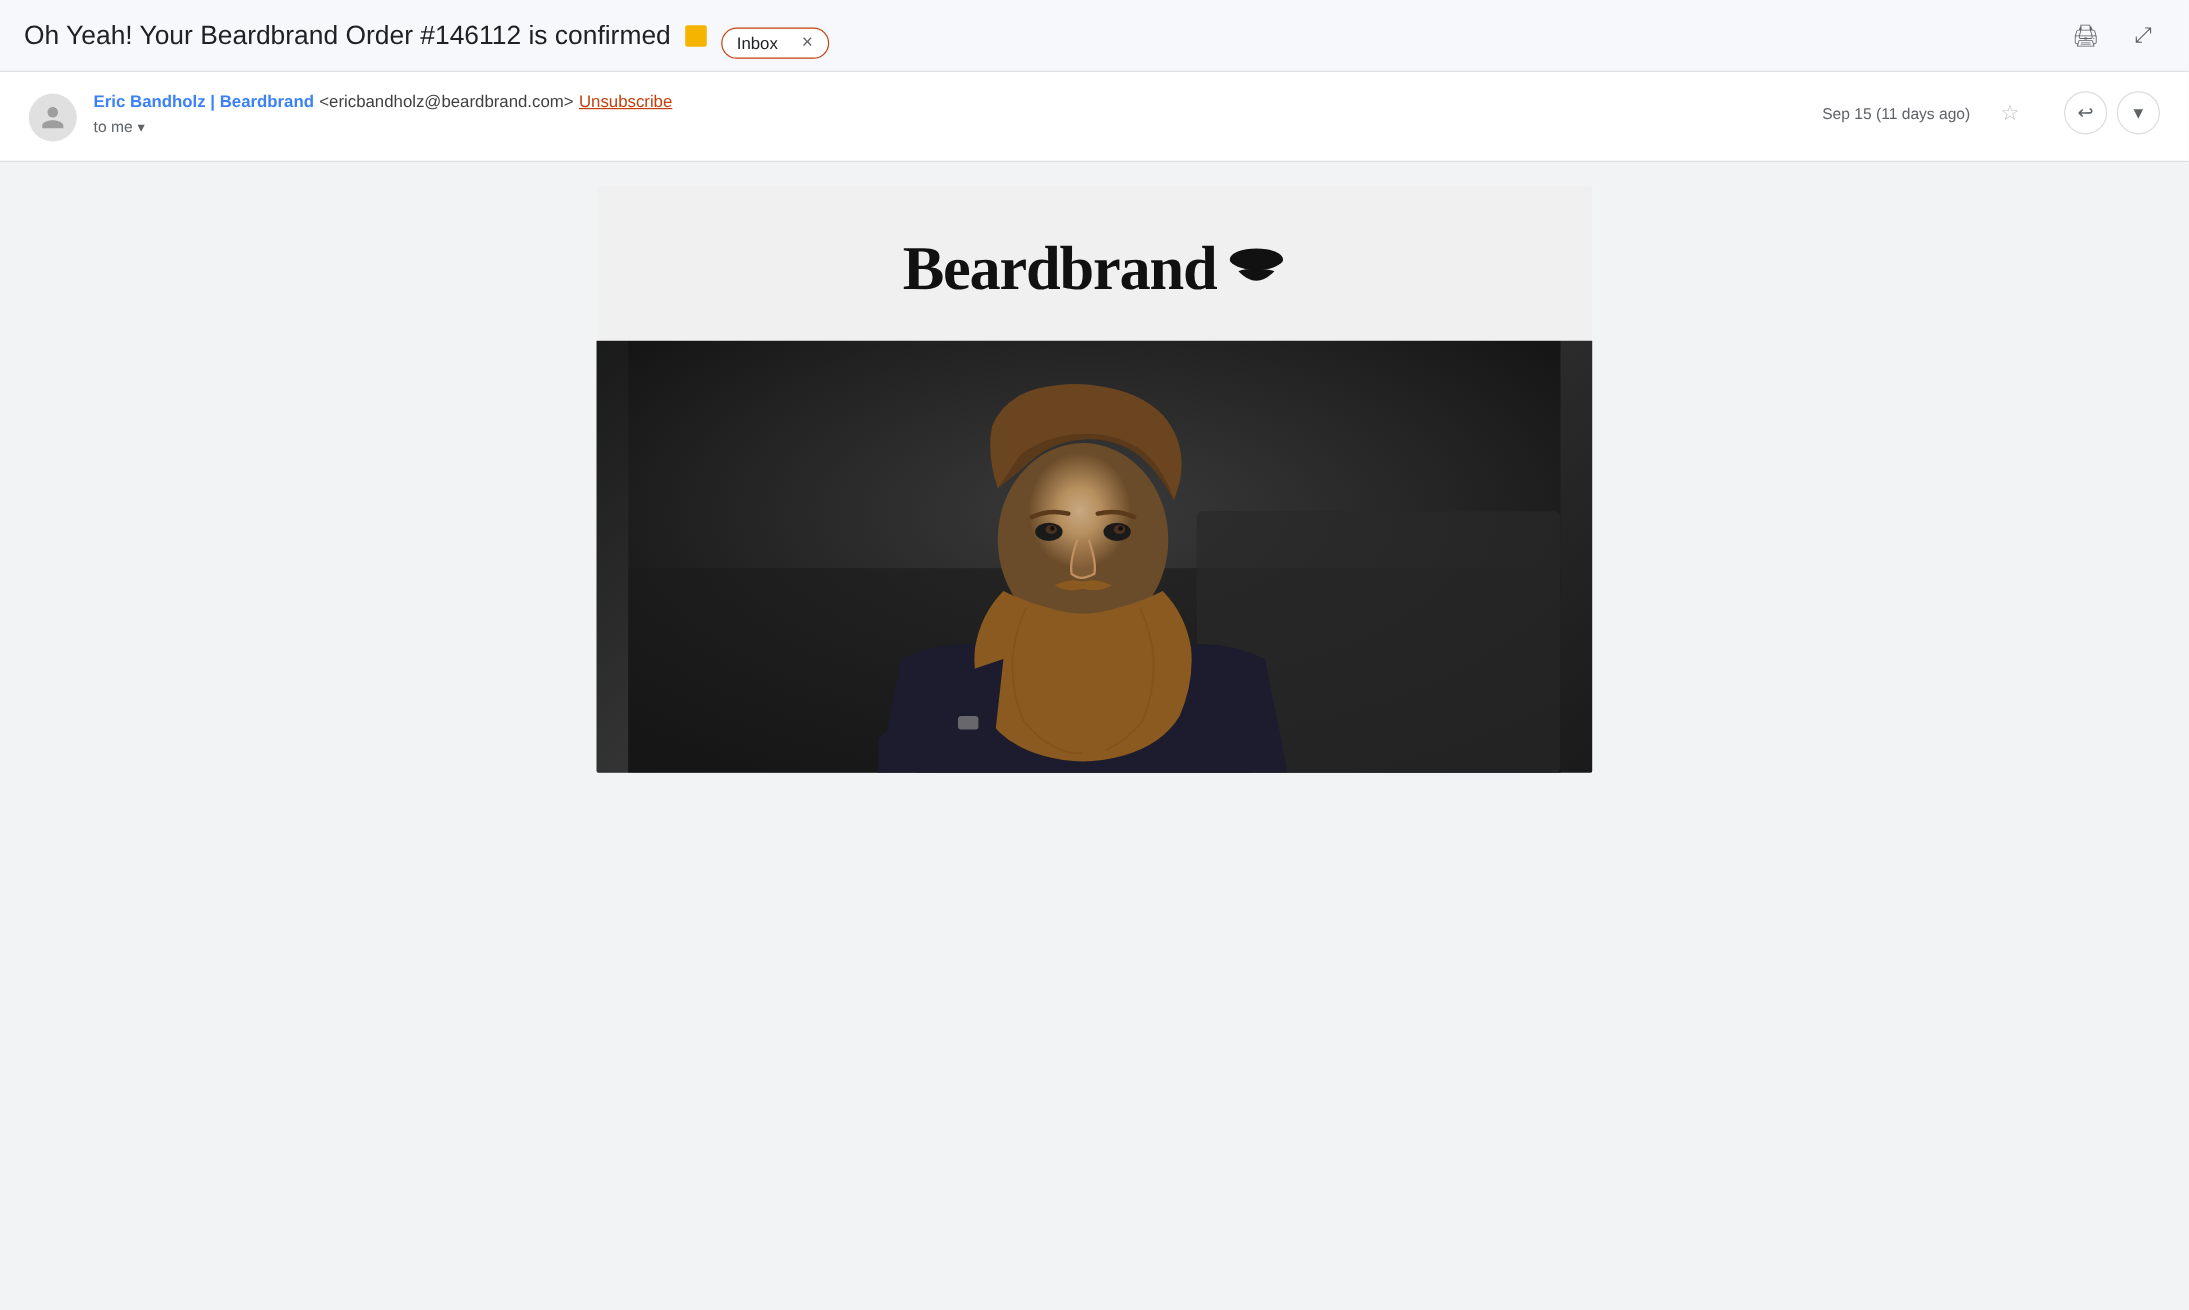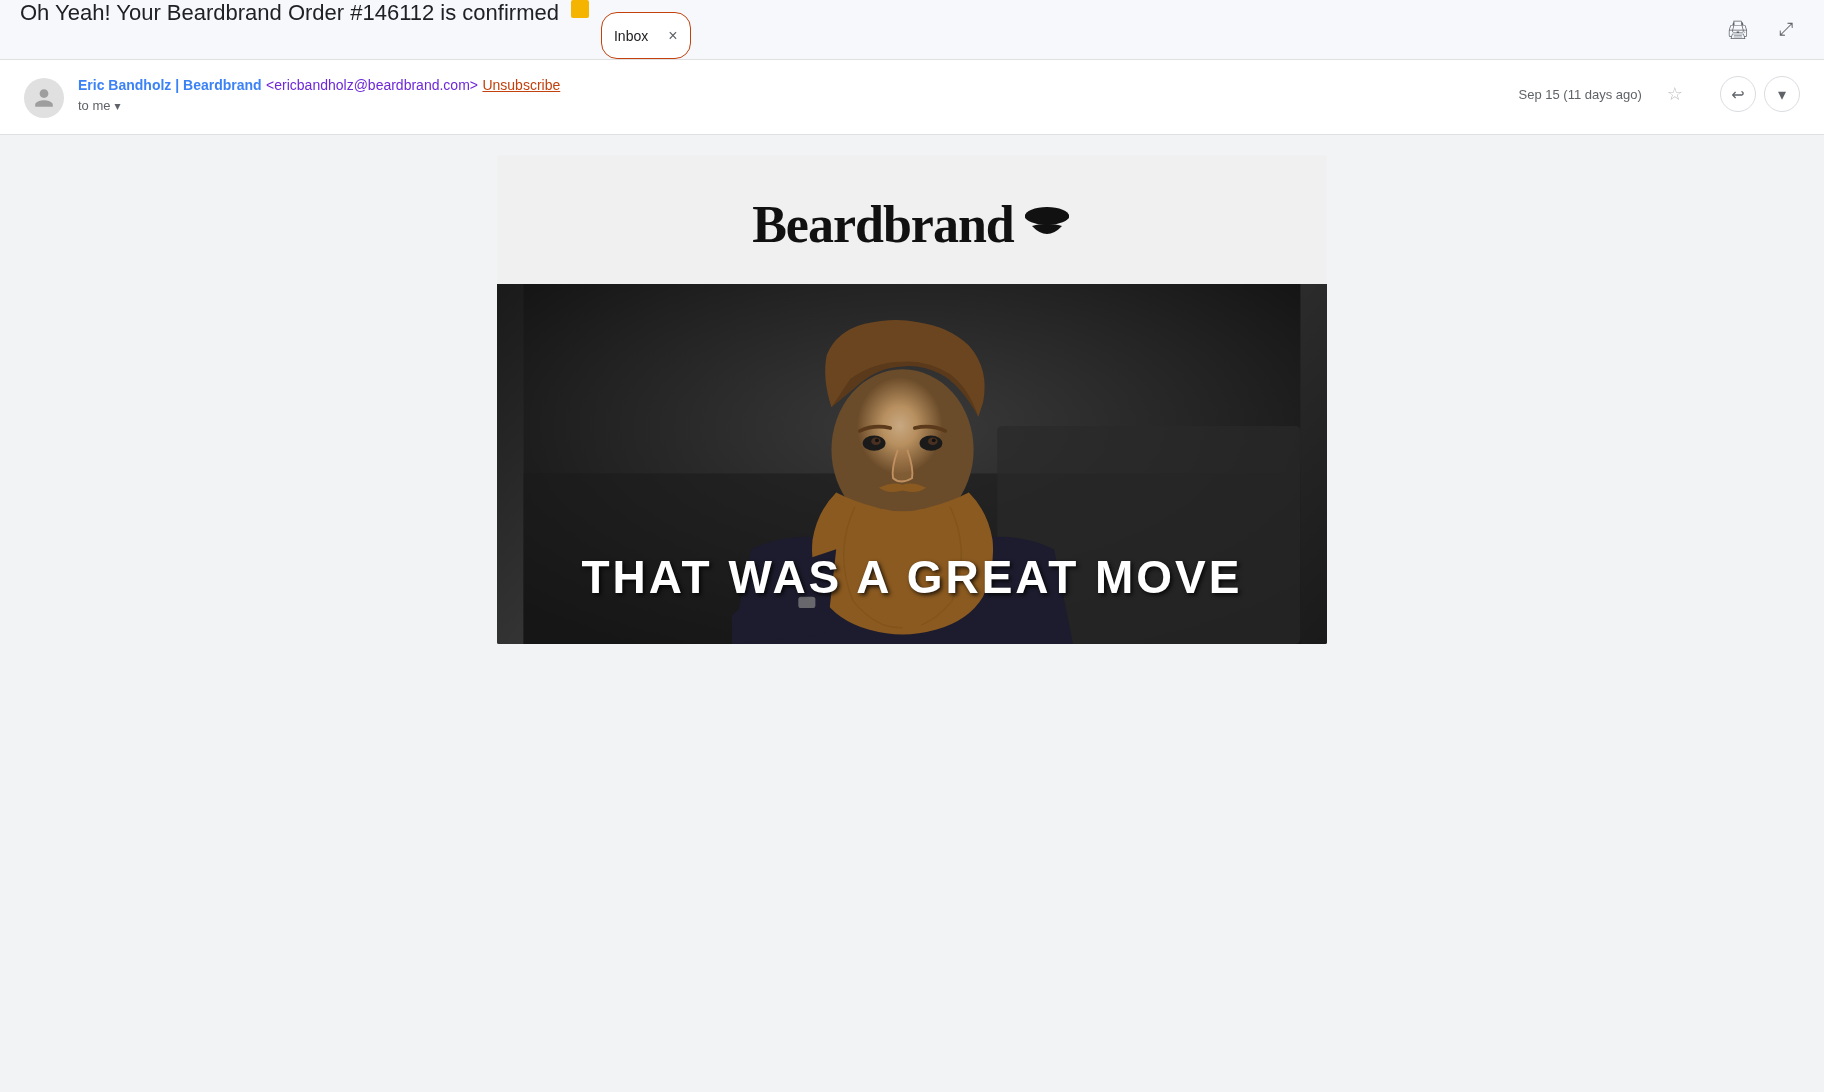--- a/index.html
+++ b/index.html
@@ -7,20 +7,21 @@
       font-family: Arial, sans-serif;
       background: #f1f3f4;
       width: 1824px;
       min-height: 1092px;
       overflow-x: hidden;
     }
 
     
     .top-bar {
       display: flex;
+      align-items: center;
       background: #f6f8fc;
       border-bottom: 1px solid #e0e0e0;
       padding: 0 20px;
       height: 60px;
       gap: 12px;
     }
 
     .email-subject {
       font-size: 22px;
       color: #202124;
@@ -109,21 +110,21 @@
     }
 
     .sender-name {
       font-weight: 700;
       font-size: 14px;
       color: #3b82f6;
     }
 
     .sender-email {
       font-weight: 400;
-      color: #6d28d9;
+      color: #404040;
       font-size: 14px;
     }
 
     .unsubscribe-link {
       color: #c2410c;
       font-size: 14px;
       text-decoration: underline;
       cursor: pointer;
     }
 
@@ -413,17 +414,16 @@
         <path d="M330 220 Q310 240 305 270 Q302 300 315 330 Q330 355 365 365 Q383 370 400 370 Q417 370 435 365 Q470 355 485 330 Q498 300 495 270 Q490 240 470 220 Q450 230 430 235 Q415 240 400 240 Q385 240 370 235 Q350 230 330 220Z" fill="#8b5a20"></path>
 
         <path d="M350 235 Q340 255 338 280 Q337 310 348 335 Q362 352 380 360 Q390 363 400 363" stroke="#7a4e18" stroke-width="1.5" fill="none" opacity="0.5"></path>
         <path d="M450 235 Q460 255 462 280 Q463 310 452 335 Q438 352 420 360" stroke="#7a4e18" stroke-width="1.5" fill="none" opacity="0.5"></path>
 
         <path d="M220 350 Q260 310 300 290 L330 280 L320 370 L220 380Z" fill="#1c1c2e"></path>
 
         <rect x="290" y="330" width="18" height="12" rx="3" fill="#888" opacity="0.7"></rect>
       </svg>
 
-      <div class="bb-hero-text">THAT WAS A GREAT MOVE</div>
     </div>
 
   </div>
 </div>
 
 </body></html>

